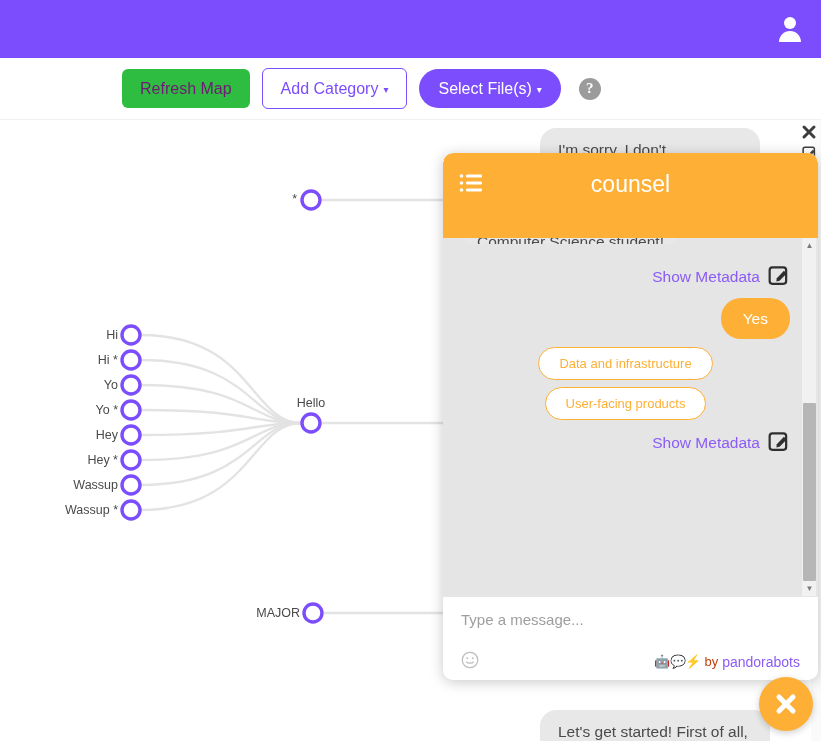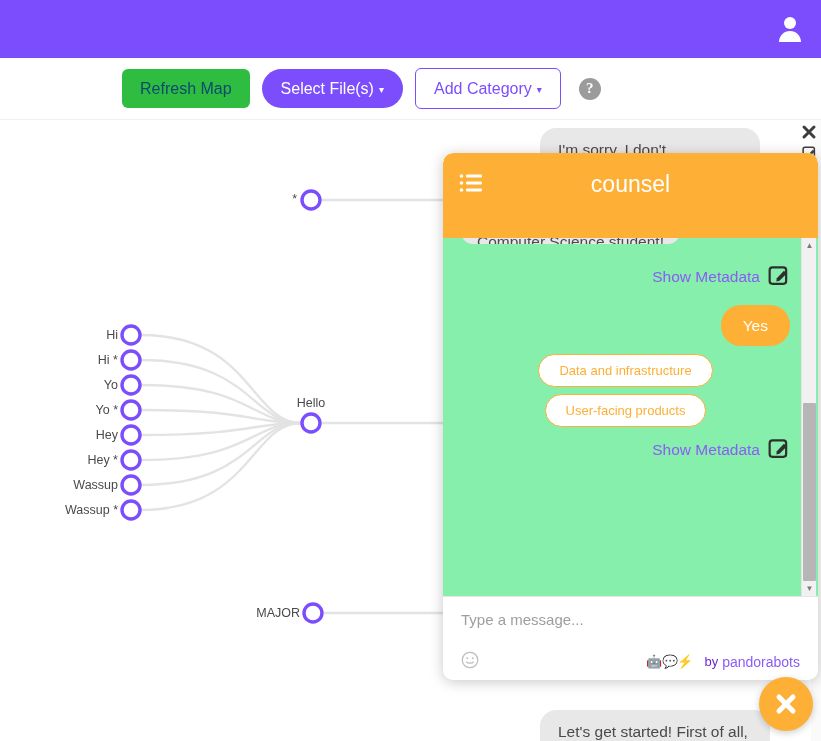--- a/index.html
+++ b/index.html
@@ -36,21 +36,21 @@
   .btn {
     font-family: "Liberation Sans", sans-serif;
     font-size: 16px;
     padding: 9px 17px;
     border-radius: 6px;
     border: 1px solid transparent;
     cursor: pointer;
     white-space: nowrap;
     line-height: 1.2;
   }
-  .btn-green { background:#2ebd40; color:#0c4a6e; }
+  .btn-green { background:#2ebd40; color:#701a75; }
   .btn-purple { background:#7b4dfc; color:#fff; border-radius: 20px; padding: 9px 18px;}
   .btn-outline {
     background:#fff; color:#7b4dfc; border:1px solid #7b4dfc;
     border-radius:6px; padding: 10px 18px;
   }
   .caret { display:inline-block; margin-left:5px; font-size: 10px; vertical-align: middle;}
   .help-icon {
     width: 22px; height: 22px; border-radius: 50%;
     background:#9b9b9b; color:#fff;
     font-size: 15px; font-weight: bold;
@@ -113,34 +113,33 @@
     font-family:"Liberation Sans", sans-serif;
   }
   .menu-icon {
     position:absolute; left: 16px; top: 20px;
     cursor:pointer;
   }
 
   .widget-body {
     flex: 1 1 auto;
     position:relative;
-    background:#86efac;
+    background:#e5e5e5;
     overflow:hidden;
     padding: 8px 28px 4px 18px;
   }
   .msg-row { display:flex; margin: 8px 0; }
   .msg-row.left { justify-content:flex-start; }
   .msg-row.right { justify-content:flex-end; }
   .bubble {
     max-width: 285px;
     border-radius: 17px;
     padding: 11px 16px;
     font-size: 15.5px;
     line-height: 1.37;
-    margin-top: 7px;
   }
   .bubble.bot { background:#e8e8e8; color:#4a4a4a; }
   .bubble.user { background:#fdaf36; color:#fff; border-radius: 20px; padding: 10px 22px;}
   .metadata-row {
     display:flex; align-items:center; justify-content:flex-end;
     gap: 8px; margin: 10px 0 4px 0;
   }
   .metadata-link {
     color:#8b5cf6; font-size: 15.5px; cursor:pointer;
   }
@@ -190,21 +189,21 @@
     background:transparent;
   }
   .msg-input::placeholder { color:#9e9e9e; }
   .footer-bottom {
     position:absolute; left:18px; right:18px; bottom: 8px;
     display:flex; align-items:center; justify-content:space-between;
   }
   .emoji-btn { font-size:17px; color:#b5b5b5; cursor:pointer; line-height:1;}
   .brand { display:flex; align-items:center; gap:4px; font-size:13px; }
   .brand-emojis { font-size: 13px; letter-spacing:-1px;}
-  .brand-by { color:#6d28d9;margin-left:8px; }
+  .brand-by { color:#c2410c; }
   .brand-name { color:#8b5cf6; font-size:14px; }
 
   
   .launcher {
     position:absolute; right: 8px; bottom: 10px;
     width: 54px; height: 54px; border-radius: 50%;
     background:#fdaf36;
     display:flex; align-items:center; justify-content:center;
     cursor:pointer;
     box-shadow: 0 2px 7px rgba(0,0,0,0.2);
@@ -224,26 +223,26 @@
       <svg width="26" height="28" viewBox="0 0 26 28" aria-hidden="true">
         <circle cx="13" cy="8" r="6" fill="#ffffff"></circle>
         <path d="M2 27c0-6.2 4.9-11 11-11s11 4.8 11 11z" fill="#ffffff"></path>
       </svg>
     </div>
   </div>
 
   <div class="toolbar">
     <button class="btn btn-green">Refresh Map</button>
 
+    <button class="btn btn-outline">
+      <span>Add Category</span><span class="caret">▾</span>
+    </button>
+
     <button class="btn btn-purple">
       <span>Select File(s)</span><span class="caret">▾</span>
-    </button>
-
-    <button class="btn btn-outline">
-      <span>Add Category</span><span class="caret">▾</span>
     </button>
 
     <div class="help-icon">?</div>
   </div>
 
   <div class="graph">
     <svg width="821" height="621" viewBox="0 120 821 621">
       <g id="graph-edges">
           <path d="M141,335 C251,335 251,423 301,423" fill="none" stroke="#e3e3e3" stroke-width="2.4"></path>
           <path d="M141,360 C251,360 251,423 301,423" fill="none" stroke="#e3e3e3" stroke-width="2.4"></path>

